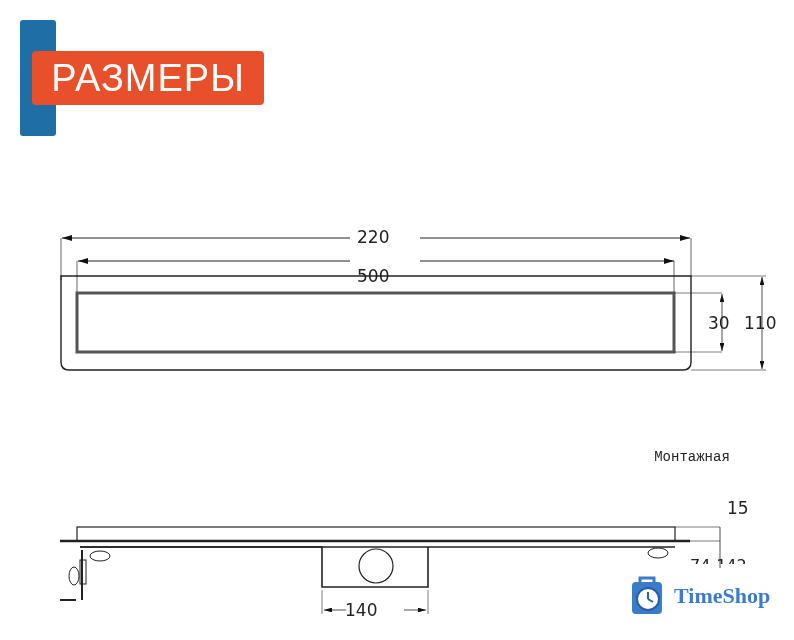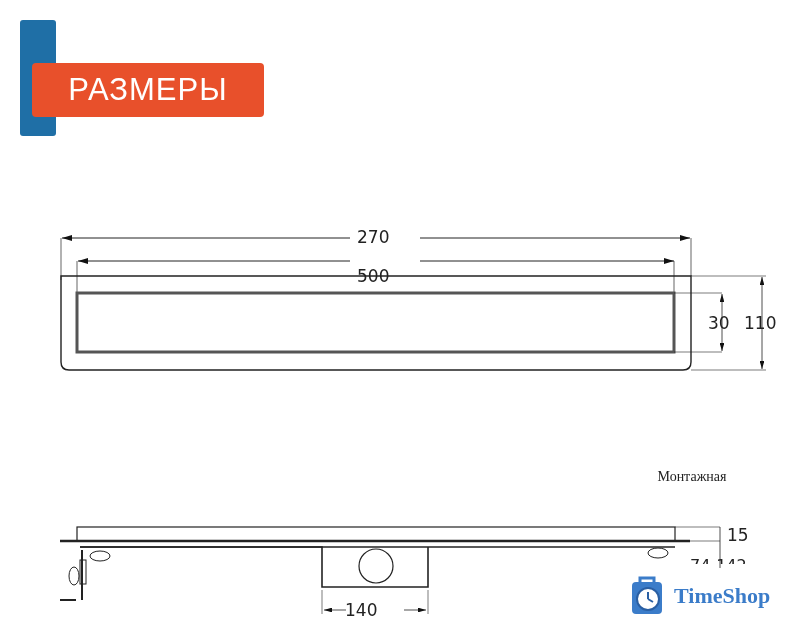--- a/index.html
+++ b/index.html
@@ -1,22 +1,22 @@
 <!DOCTYPE html>
 <html><head>
 <meta charset="utf-8">
 <style>
   html,body{margin:0;padding:0;background:#fff;}
   body{width:794px;height:640px;position:relative;overflow:hidden;font-family:"DejaVu Sans",sans-serif;}
   .bluebar{position:absolute;left:20px;top:20px;width:36px;height:116px;background:#1f6fa6;border-radius:3px;}
-  .badge{position:absolute;left:32px;top:63px;width:232px;height:54px;background:#e8502b;border-radius:4px;
-    color:#fff;font-family:"Liberation Sans",sans-serif;font-size:31px;line-height:54px;text-align:center;letter-spacing:1px;}
+  .badge{position:absolute;left:32px;top:51px;width:232px;height:54px;background:#e8502b;border-radius:4px;
+    color:#fff;font-family:"Liberation Sans",sans-serif;font-size:38px;line-height:54px;text-align:center;letter-spacing:1px;}
   svg{position:absolute;left:0;top:0;}
   .lbl{position:absolute;font-family:"DejaVu Sans",sans-serif;color:#222;font-size:17px;}
-  .note{position:absolute;left:632px;top:468px;width:120px;text-align:center;font-size:14px;line-height:18px;color:#222;font-family:Liberation Serif, serif;}
+  .note{position:absolute;left:632px;top:448px;width:120px;text-align:center;font-size:14px;line-height:18px;color:#222;font-family:Liberation Mono, monospace;}
   .logo{position:absolute;left:626px;top:574px;display:flex;align-items:center;}
   .logo-text{font-family:Liberation Serif, serif;font-weight:bold;font-size:22px;color:#3b7cc9;margin-left:4px;}
   .clip{position:absolute;left:690px;top:556px;width:80px;height:8px;overflow:hidden;}
   .clip span{display:block;font-size:16px;line-height:16px;color:#222;margin-top:2px;}
 </style>
 </head>
 <body>
 
 <div class="bluebar"></div>
 <div class="badge">РАЗМЕРЫ</div>
@@ -64,29 +64,29 @@
     <line x1="675" y1="527" x2="720" y2="527" stroke-width="0.6"></line>
     <line x1="690" y1="541" x2="720" y2="541" stroke-width="0.6"></line>
     <line x1="720" y1="527" x2="720" y2="568" stroke-width="0.8"></line>
     <line x1="322" y1="590" x2="322" y2="614" stroke-width="0.6"></line>
     <line x1="428" y1="590" x2="428" y2="614" stroke-width="0.6"></line>
     <line x1="324" y1="610" x2="346" y2="610" stroke-width="0.8" marker-start="url(#al)"></line>
     <line x1="404" y1="610" x2="426" y2="610" stroke-width="0.8" marker-end="url(#ar)"></line>
   </g>
 </svg>
 
-<div class="lbl" style="left:357px;top:227px;">270</div>
+<div class="lbl" style="left:357px;top:227px;">220</div>
 <div class="lbl" style="left:357px;top:250px;margin-top:16px;">500</div>
 <div class="lbl" style="left:708px;top:313px;">30</div>
 <div class="lbl" style="left:744px;top:313px;text-align:center;">110</div>
 
 <div class="note">
   <div>Монтажная</div>
 </div>
-<div class="lbl" style="left:727px;top:525px;">15</div>
+<div class="lbl" style="left:727px;top:498px;">15</div>
 <div class="clip">
     <span>74-142</span>
   </div>
 <div class="lbl" style="left:345px;top:600px;">140</div>
 
 <div class="logo">
   <svg width="44" height="44" viewBox="0 0 44 44" style="position:static">
     <rect x="6" y="8" width="30" height="32" rx="4" fill="#3b7cc9"></rect>
     <path d="M14,8 V4 H28 V8" stroke="#3b7cc9" stroke-width="3" fill="none"></path>
     <circle cx="22" cy="25" r="11" fill="#fff" stroke="#2a5fa3" stroke-width="2"></circle>

